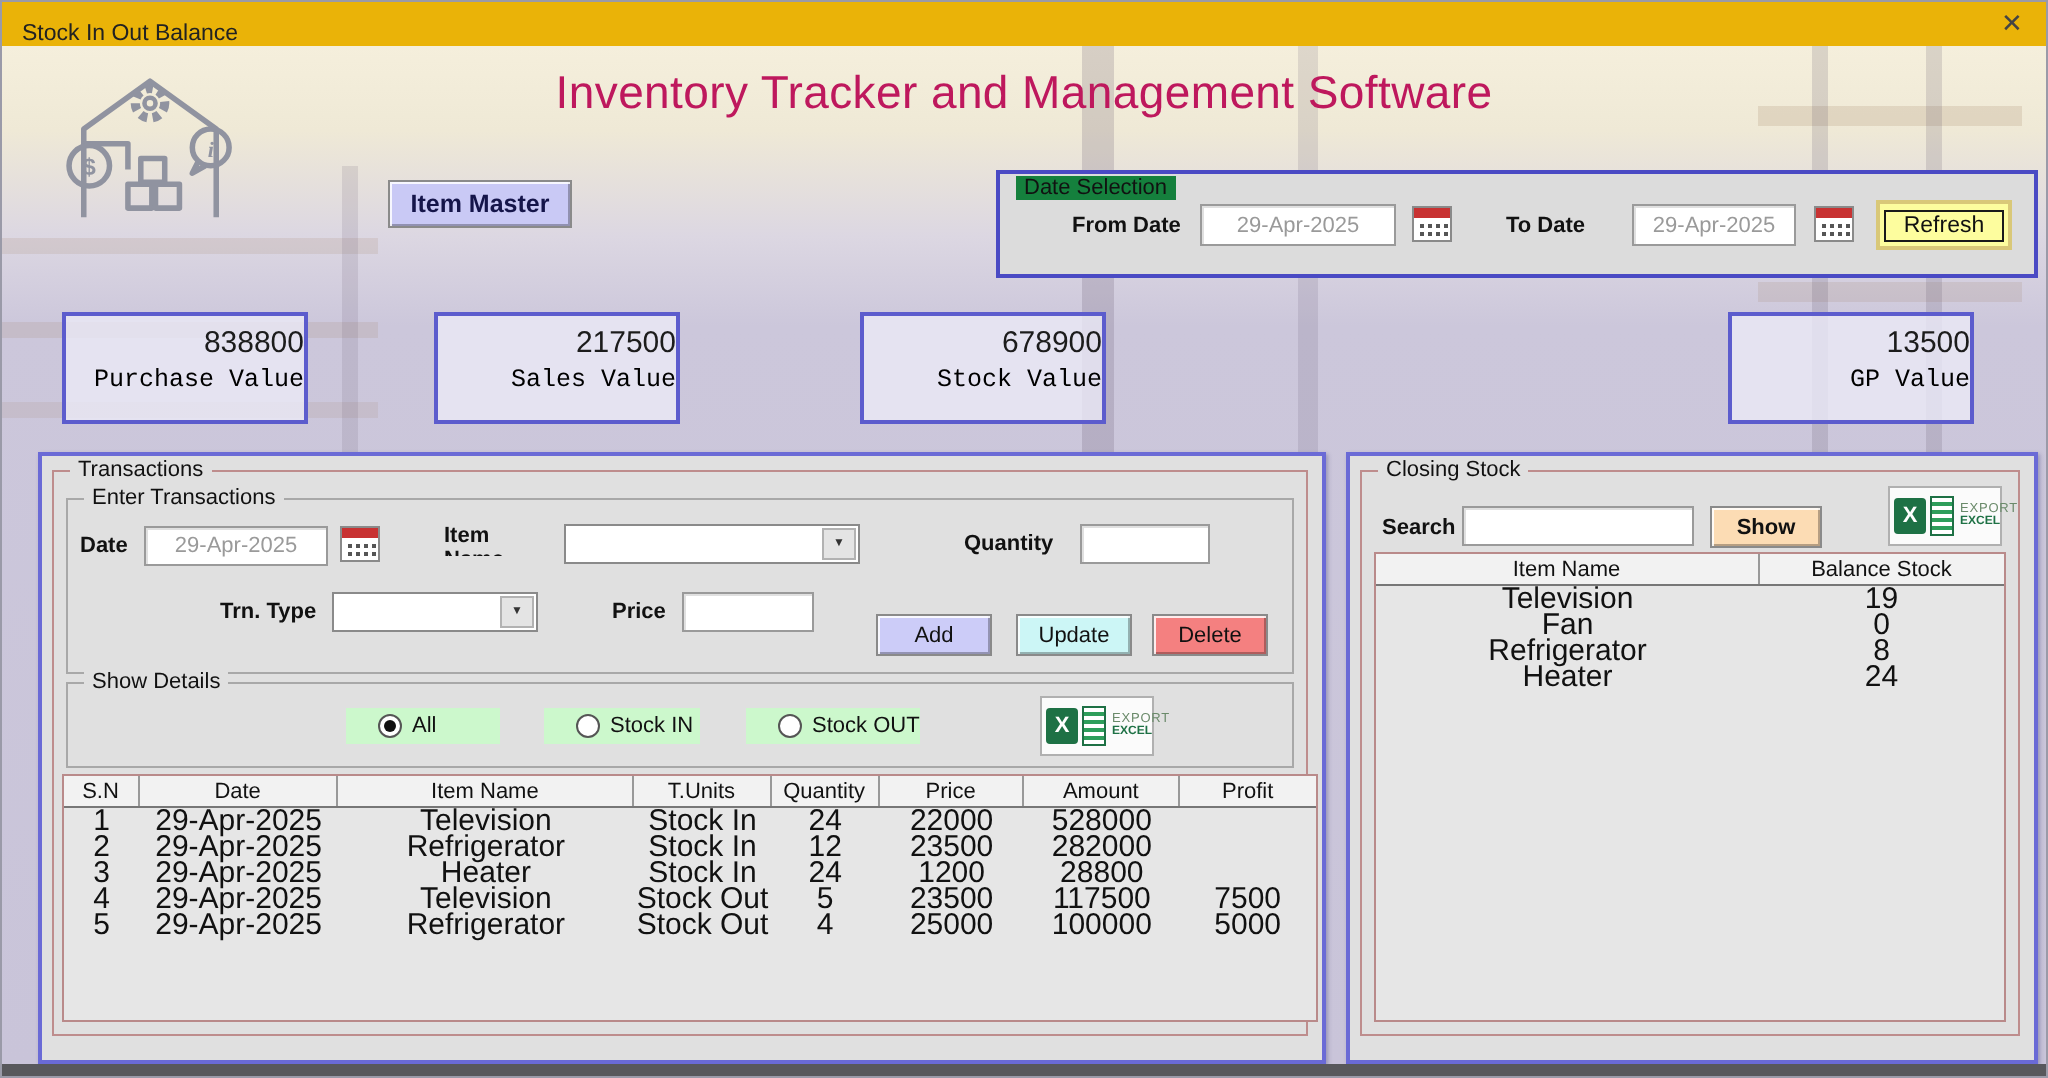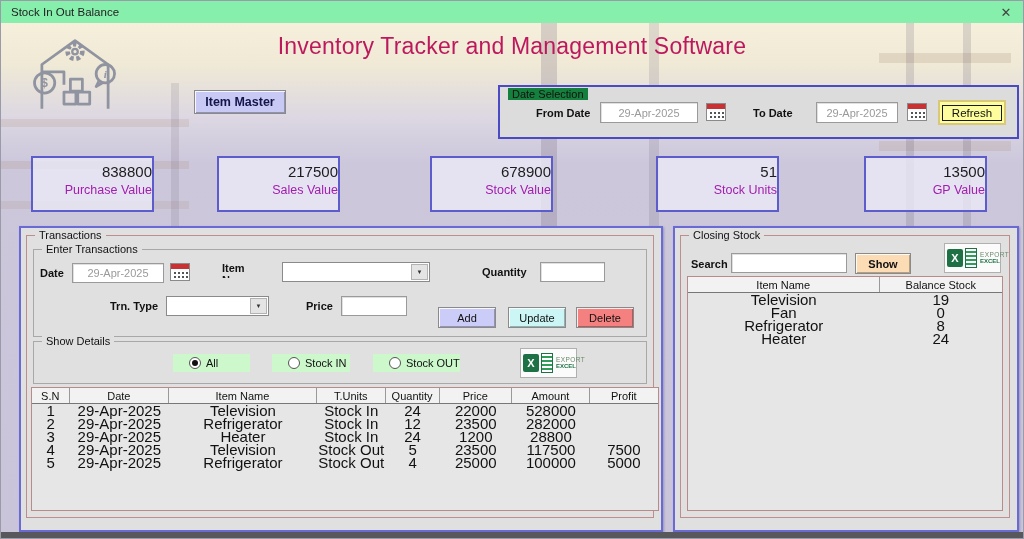--- a/index.html
+++ b/index.html
@@ -1,21 +1,21 @@
 <!DOCTYPE html>
 <html><head>
 <meta charset="utf-8">
 <style>
   html,body{margin:0;padding:0;background:#d4d4d8;}
   #window{position:relative;width:1022px;height:537px;border:1px solid #9a9aa8;
     font-family:"Liberation Sans","DejaVu Sans",sans-serif;font-size:11px;color:#111;
     background:#efeff2;overflow:hidden;}
   
-  #titlebar{position:absolute;left:0;top:0;width:100%;height:22px;background:#86efac;
-    border-bottom:2px solid #8b5cf6;display:flex;align-items:center;}
+  #titlebar{position:absolute;left:0;top:0;width:100%;height:22px;background:#eab308;
+    border-bottom:2px solid #8b5cf6;display:flex;align-items:flex-end;}
   #titlebar .t{padding-left:10px;font-size:11.5px;color:#222;}
   #close-btn{position:absolute;right:6px;top:0;width:22px;height:22px;display:flex;
     align-items:center;justify-content:center;font-size:13px;color:#444;cursor:pointer;}
   
   #scene{position:absolute;left:0;top:22px;width:100%;height:509px;
     background:linear-gradient(180deg,#f5efdc 0px,#efe9d6 42px,#dcd7e2 95px,#ccc7db 140px,#c9c4d9 100%);}
   .bgdec{position:absolute;pointer-events:none;}
   
   #page-title{position:absolute;left:0;top:32px;width:100%;text-align:center;
     font-size:23px;color:#be185d;letter-spacing:.2px;}
@@ -41,21 +41,21 @@
   .cal:after{content:"";position:absolute;left:3px;top:8px;width:2px;height:2px;color:#555;
     background:#555;box-shadow:4px 0 #555,8px 0 #555,12px 0 #555,0 4px #555,4px 4px #555,
     8px 4px #555,12px 4px #555;}
   .btn3d{display:flex;align-items:center;justify-content:center;position:absolute;
     border:1px solid #8a8a8a;box-shadow:inset 1px 1px 0 rgba(255,255,255,.85),
     inset -1px -1px 0 rgba(0,0,0,.28);font-size:11px;cursor:pointer;box-sizing:border-box;}
   
   .stat{position:absolute;top:155px;width:123px;height:56px;border:2px solid #5c5ccd;
     background:rgba(236,234,247,.78);text-align:right;box-sizing:border-box;}
   .stat .v{margin-top:5px;font-size:15px;color:#1c1c1c;}
-  .stat .l{margin-top:3px;font-size:12.5px;color:#a21caf;}
+  .stat .l{margin-top:3px;font-size:12.5px;color:#000000;font-family:Liberation Mono, monospace;}
   
   .radio-opt{position:absolute;height:18px;background:#ccf8cc;display:flex;align-items:center;
     padding-left:16px;box-sizing:border-box;cursor:pointer;}
   .radio-circle{width:10px;height:10px;border-radius:50%;background:#fff;border:1px solid #555;
     margin-right:5px;position:relative;flex:none;}
   .radio-opt.selected .radio-circle:after{content:"";position:absolute;left:2px;top:2px;
     width:6px;height:6px;border-radius:50%;background:#111;}
   
   .xl{position:absolute;width:57px;height:30px;background:#fbfbfb;border:1px solid #b0b0b0;
     display:flex;align-items:center;padding:2px;box-sizing:border-box;cursor:pointer;}
@@ -143,24 +143,20 @@
     <div class="l">Purchase Value</div>
   </div>
   <div class="stat" style="left:216px;">
     <div class="v">217500</div>
     <div class="l">Sales Value</div>
   </div>
   <div class="stat" style="left:429px;">
     <div class="v">678900</div>
     <div class="l">Stock Value</div>
   </div>
-  <div class="stat" style="left:655px;">
-    <div class="v">51</div>
-    <div class="l">Stock Units</div>
-  </div>
   <div class="stat" style="left:863px;">
     <div class="v">13500</div>
     <div class="l">GP Value</div>
   </div>
 
   <div class="bluepanel" style="left:18px;top:225px;width:640px;height:302px;">
     <div class="group redgroup" style="left:5px;top:7px;width:626px;height:281px;border-color:#be8d8d;">
       <span class="legend">Transactions</span>
 
       <div class="group" style="left:6px;top:13px;width:612px;height:86px;">

